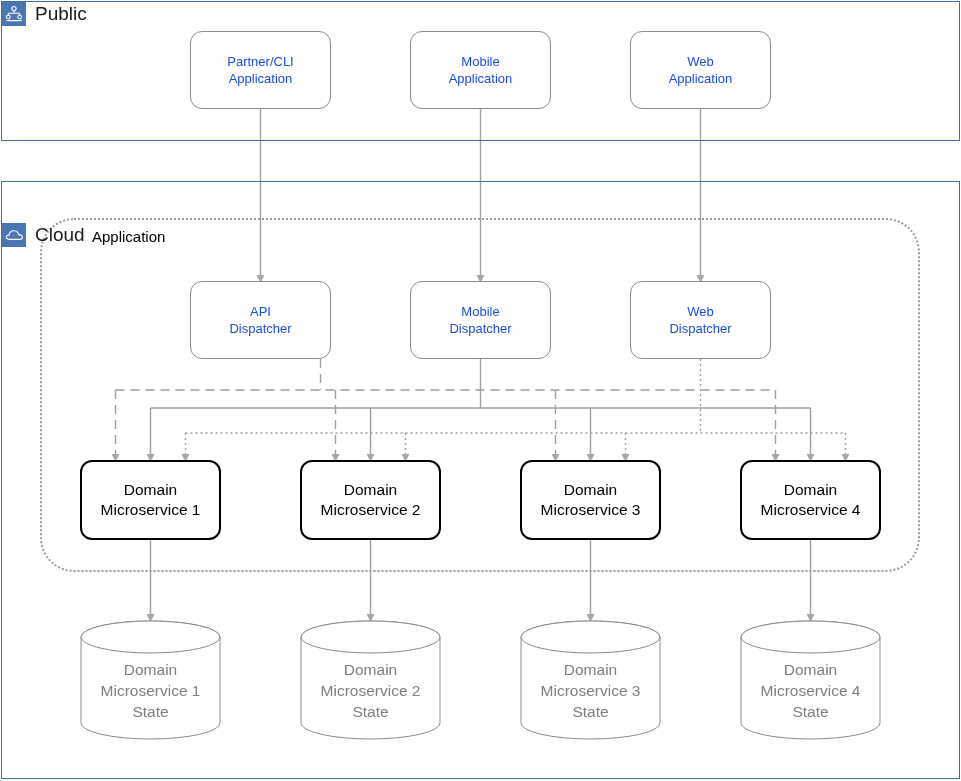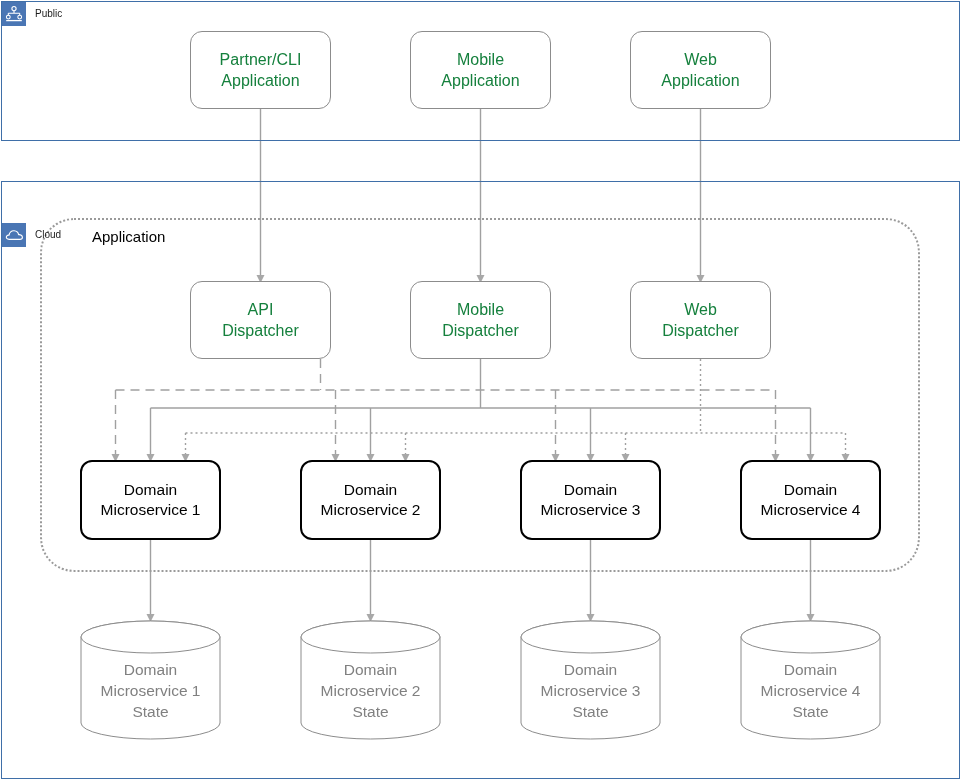--- a/index.html
+++ b/index.html
@@ -44,21 +44,21 @@
     width: 24px;
     height: 24px;
     background: #4a76b4;
     display: flex;
     align-items: center;
     justify-content: center;
     box-sizing: border-box;
   }
   .zone-badge svg { display: block; }
   .zone-title {
-    font-size: 10px;
+    font-size: 19px;
     color: #1b1b1b;
     padding-left: 9px;
     white-space: nowrap;
     line-height: 24px;
   }
 
   
   .group-app {
     position: absolute;
     border: 2px dotted #9a9a9a;
@@ -89,22 +89,22 @@
   }
   .node .label {
     line-height: 1.32;
     white-space: pre-line;
   }
   .node-soft {
     border: 1px solid #8c8c8c;
     border-radius: 12px;
   }
   .node-soft .label {
-    color: #15803d;
-    font-size: 16px;
+    color: #1d4ed8;
+    font-size: 13px;
   }
   .node-strong {
     border: 2px solid #000000;
     border-radius: 12px;
   }
   .node-strong .label {
     color: #000000;
     font-size: 15.5px;
   }
 

